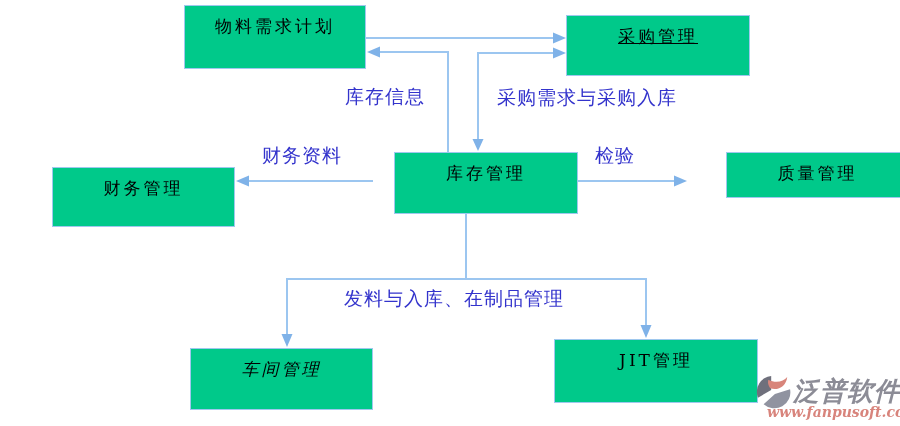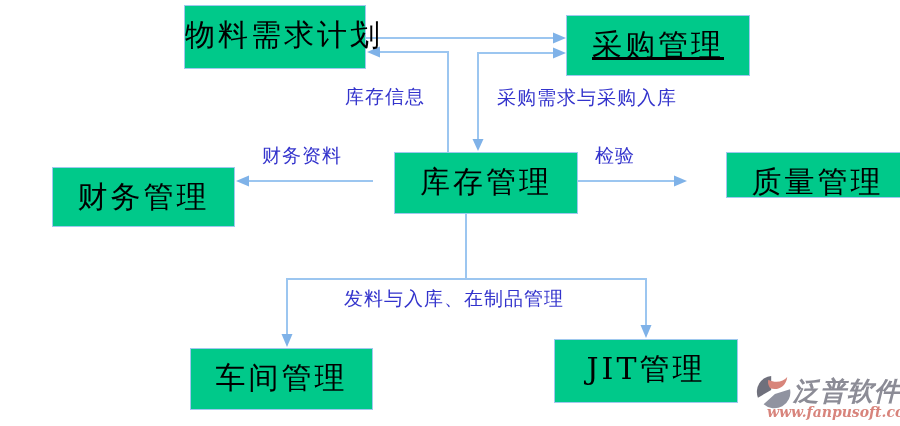--- a/index.html
+++ b/index.html
@@ -11,32 +11,32 @@
     font-family:"DejaVu Serif","Liberation Serif",serif;
   }
   #connectors{position:absolute;left:0;top:0;width:900px;height:426px;}
   .node{
     position:absolute;
     box-sizing:border-box;
     background:#00C98A;
     border:1px solid #9FC8EE;
     text-align:center;
     padding-top:9px;
-    font-size:30px;
+    font-size:17px;
     letter-spacing:3px;
     color:#000000;
     white-space:nowrap;
   }
   .node-mrp      {left:184px;top:5px;  width:182px;height:64px;}
   .node-purchase {left:566px;top:15px; width:184px;height:61px;text-decoration:underline;}
   .node-finance  {left:52px; top:167px;width:183px;height:60px;font-family:Liberation Mono, monospace;}
   .node-inventory{left:394px;top:152px;width:184px;height:62px;}
   .node-quality  {left:726px;top:152px;width:183px;height:46px;}
-  .node-workshop {left:190px;top:348px;width:183px;height:62px;}
-  .node-jit      {left:554px;top:339px;width:184px;height:64px;}
+  .node-workshop {left:190px;top:348px;width:183px;height:62px;font-style:italic;}
+  .node-jit      {left:554px;top:339px;width:204px;height:64px;}
   .edge-label{
     position:absolute;
     font-size:19px;
     letter-spacing:1px;
     color:#3333CC;
     white-space:nowrap;
   }
   .lbl-inventory-info {left:345px;top:84px;}
   .lbl-purchase-demand{left:497px;top:85px;}
   .lbl-finance-data   {left:262px;top:143px;}

